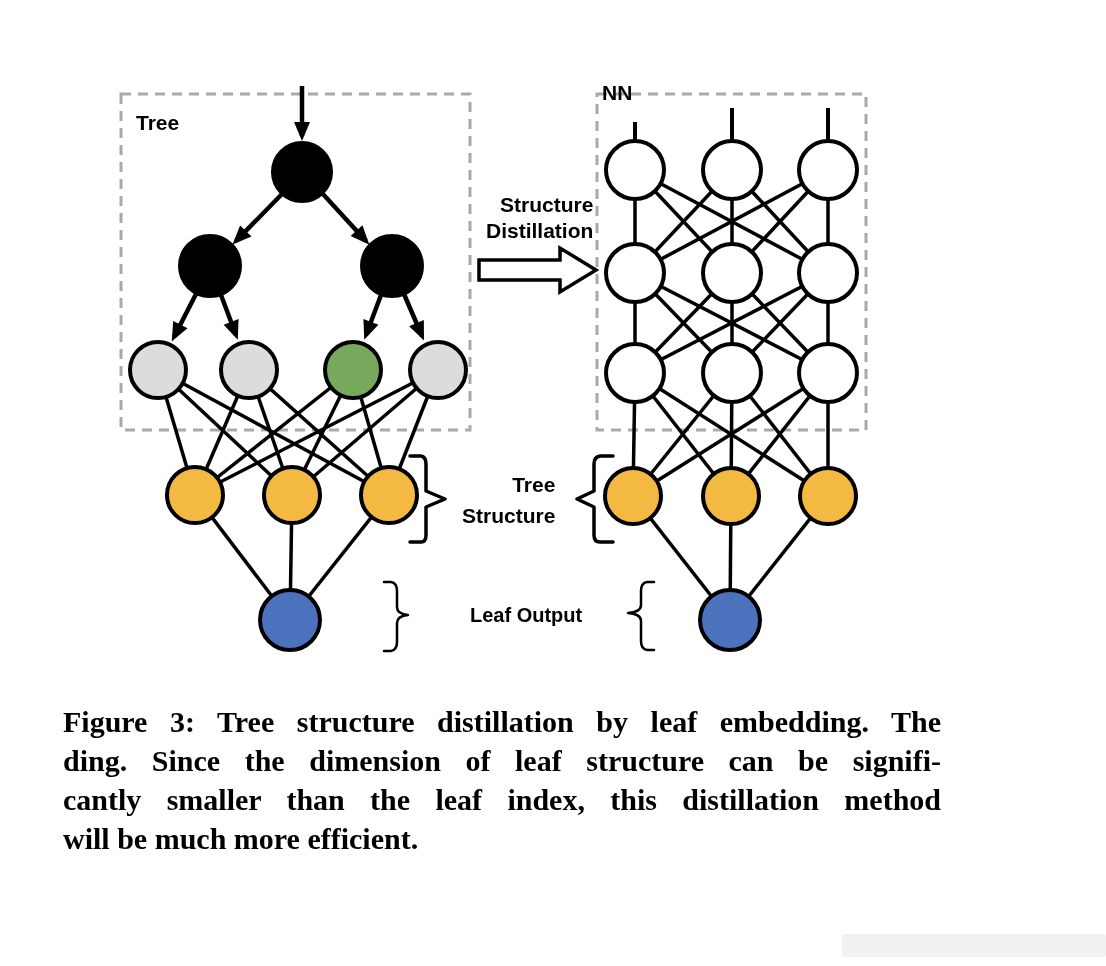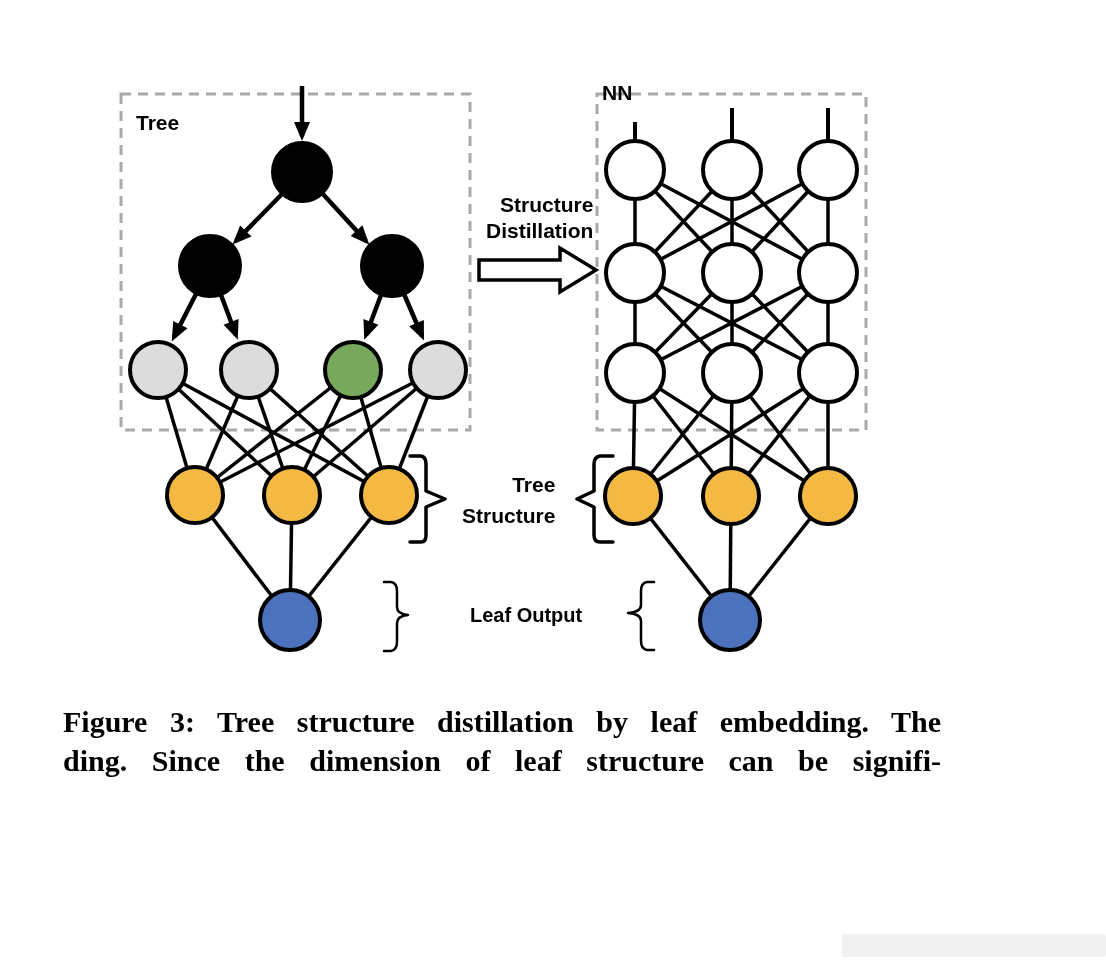--- a/index.html
+++ b/index.html
@@ -173,17 +173,19 @@
     <div class="dlabel lbl-le">
       <div>Tree</div>
       <div>Structure</div>
     </div>
     <div class="dlabel lbl-lo">Leaf Output</div>
   </div>
 
   <figcaption class="caption">
     <div class="cline">Figure 3: Tree structure distillation by leaf embedding. The</div>
     <div class="cline">ding. Since the dimension of leaf structure can be signifi-</div>
+    <div class="cline">cantly smaller than the leaf index, this distillation method</div>
+    <div class="cline last">will be much more efficient.</div>
   </figcaption>
 
   <div class="scrollbar"></div>
 
 </div>
 
 </body></html>

